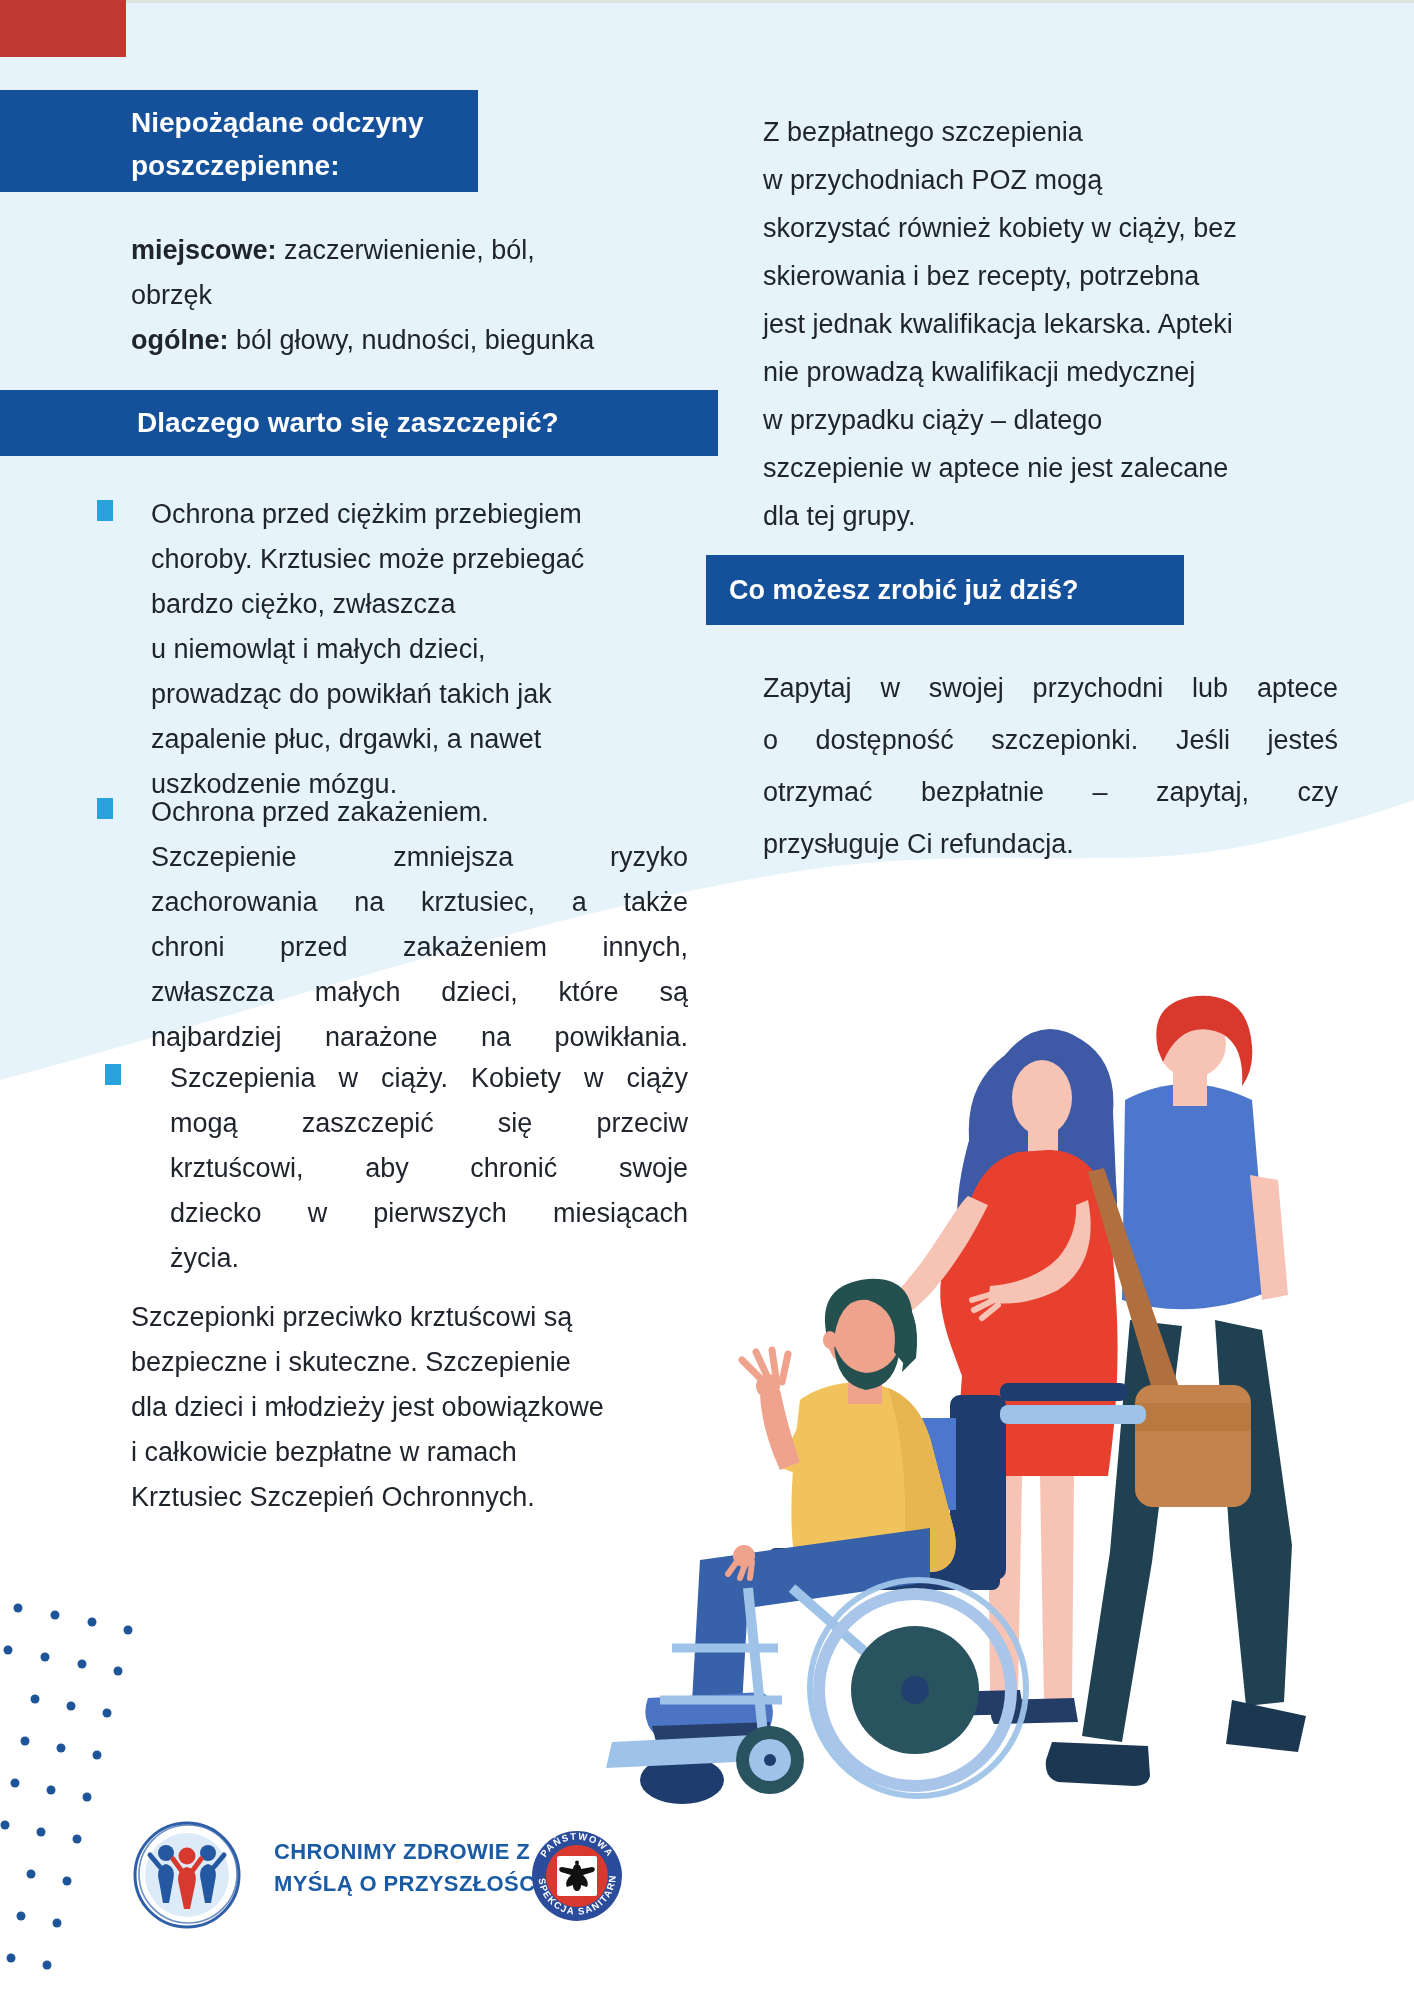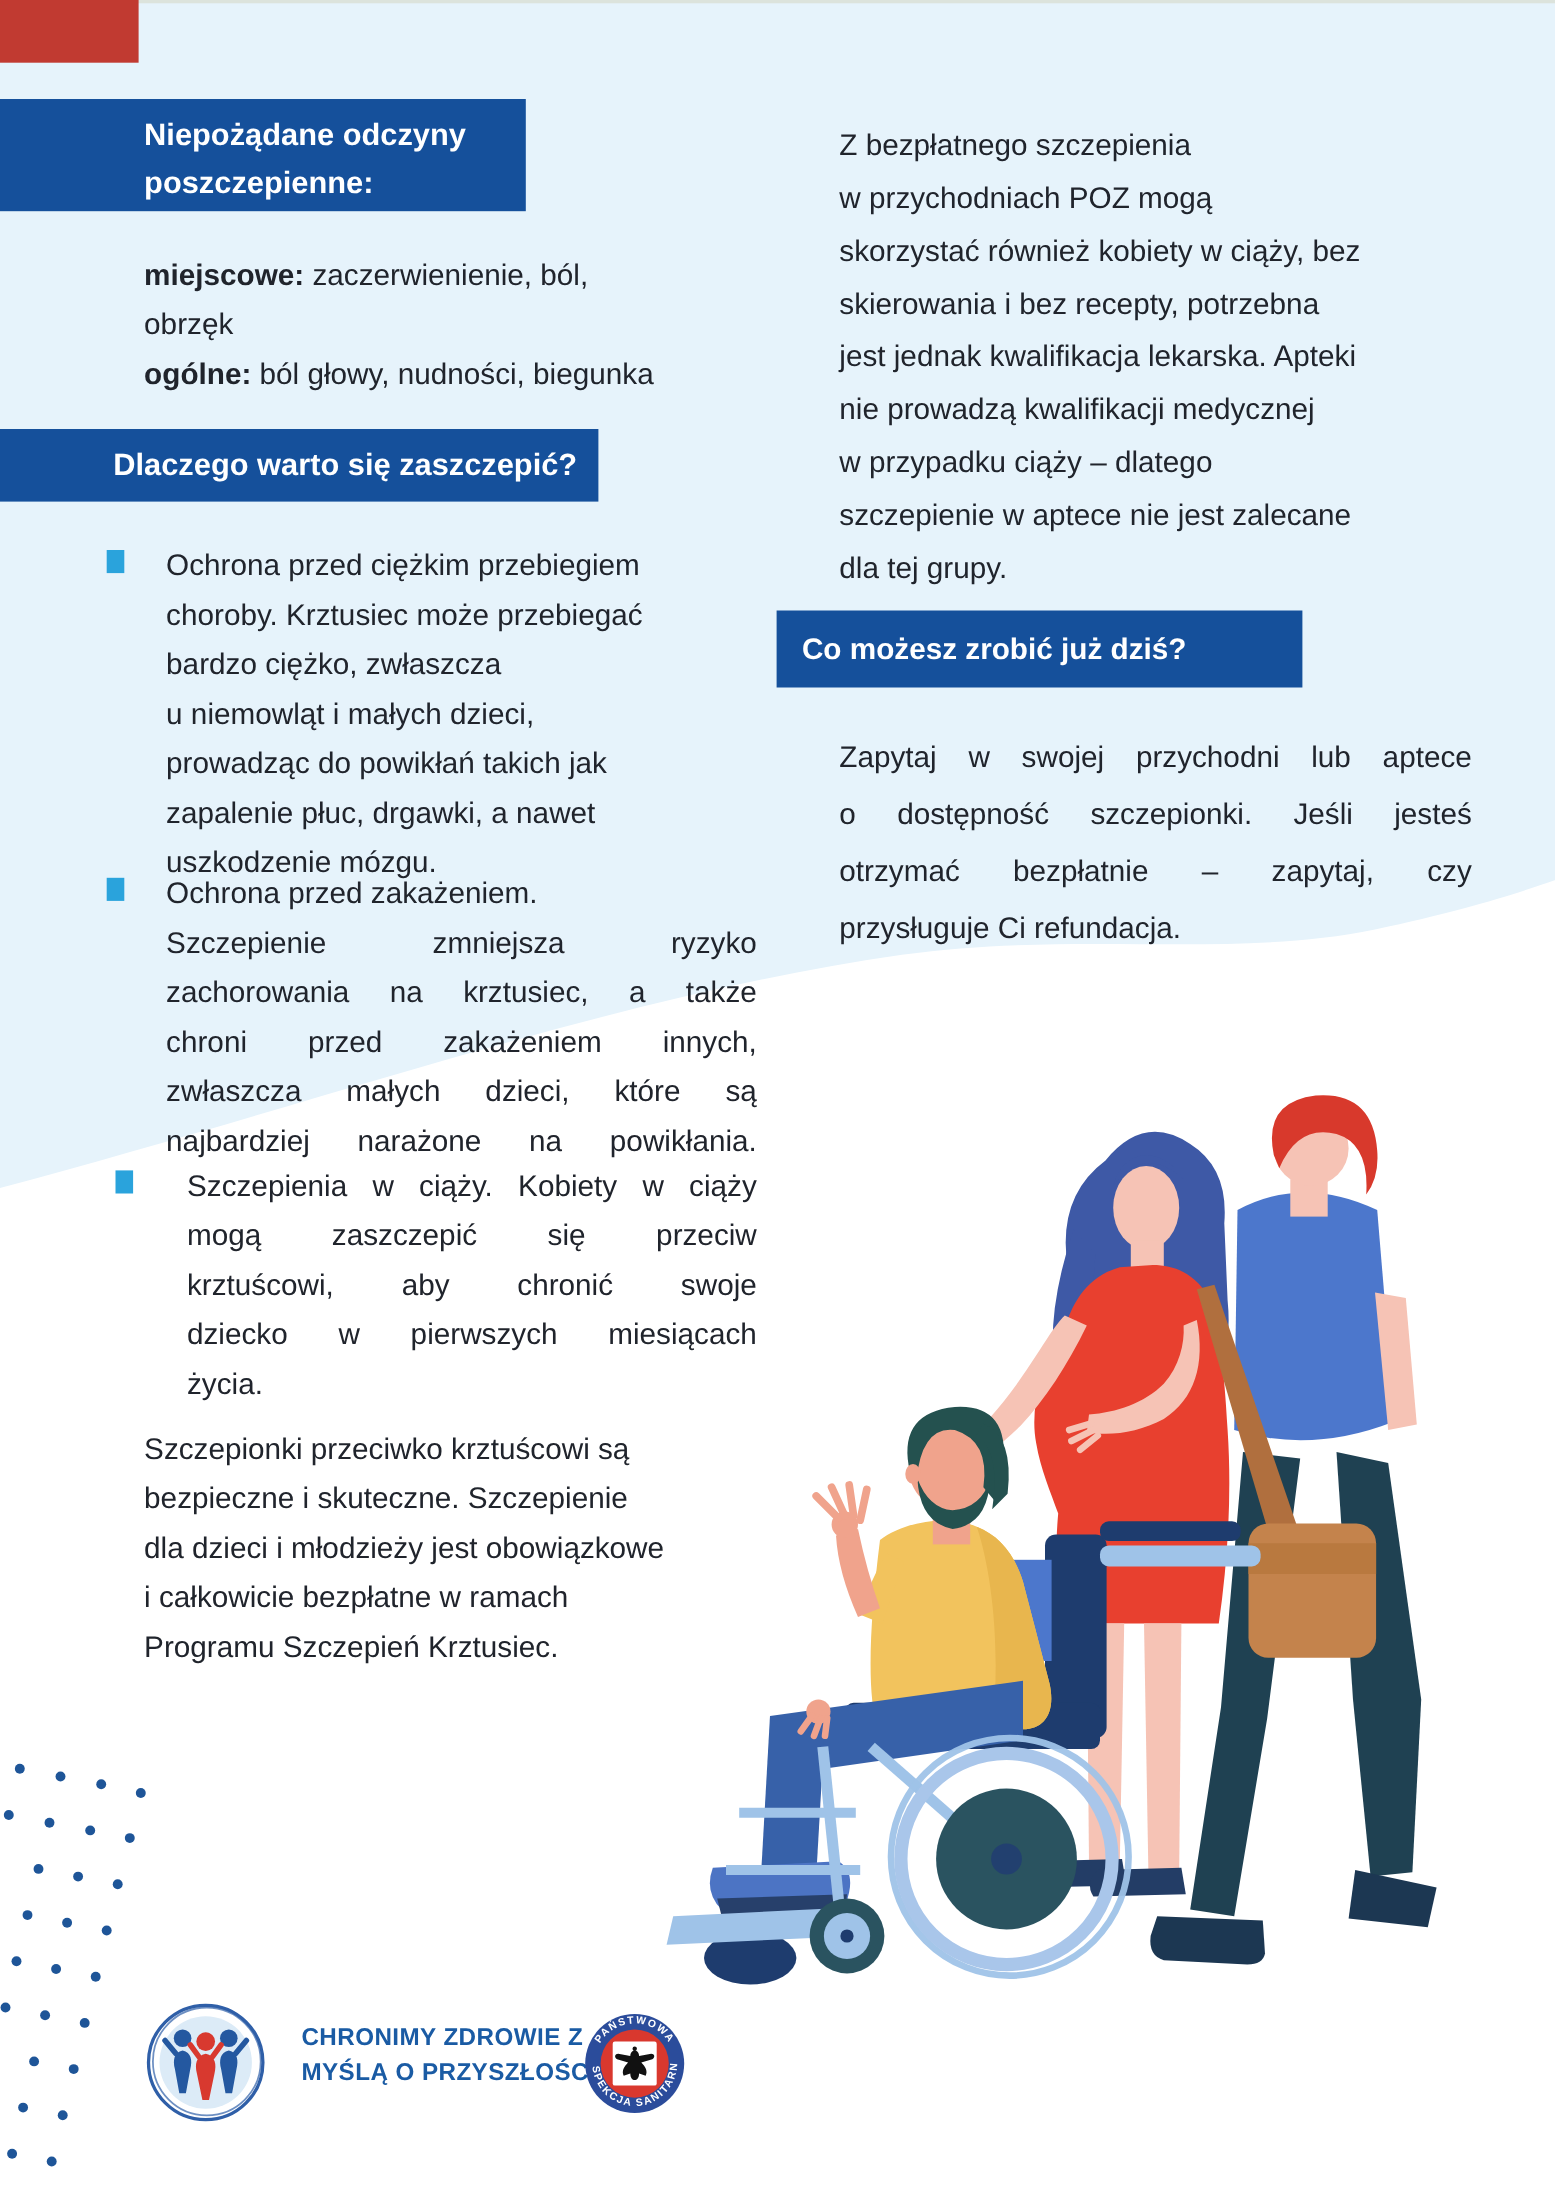--- a/index.html
+++ b/index.html
@@ -11,21 +11,21 @@
     --headerblue:#15509B;
     --bullet:#2AA3DC;
   }
   .topline{position:absolute;left:0;top:0;width:1414px;height:3px;background:#DCE3DC;}
   .redcorner{position:absolute;left:0;top:0;width:126px;height:57px;background:#C13A31;}
   .wave{position:absolute;left:0;top:0;width:1414px;height:2000px;}
   .hbar{position:absolute;background:var(--headerblue);color:#ffffff;font-weight:bold;}
   .hbar .in{padding-left:103px;}
   #bar1{left:0;top:90px;width:478px;height:102px;font-size:28px;line-height:43px;}
   #bar1 .in{padding-top:11px;}
-  #bar2{left:0;top:390px;width:544px;height:66px;font-size:28px;line-height:66px;}
+  #bar2{left:0;top:390px;width:684px;height:66px;font-size:28px;line-height:66px;padding-left:34px;}
   #bar3{left:706px;top:555px;width:478px;height:70px;font-size:27px;line-height:70px;}
   #bar3 .in{padding-left:23px;border-radius:12px;}
   .par{position:absolute;color:var(--ink);font-size:27px;line-height:45px;}
   .par > div{white-space:nowrap;margin-left:28px;}
   .par > div.jl{white-space:normal;text-align:justify;text-align-last:justify;width:100%;}
   .par b{font-weight:800;}
   .rcol{line-height:48px;}
   .rcol2{line-height:52px;}
   .bullet-sq{position:absolute;width:16px;height:21px;background:var(--bullet);}
   .footer-slogan{position:absolute;left:258px;top:1836px;color:#1A5BA4;font-weight:bold;
@@ -90,21 +90,21 @@
       <div class="jl">krztuścowi, aby chronić swoje</div>
       <div class="jl">dziecko w pierwszych miesiącach</div>
       <div>życia.</div>
     </div>
 
   <div class="par" style="left:103px;top:1295px;width:620px;">
       <div>Szczepionki przeciwko krztuścowi są</div>
       <div>bezpieczne i skuteczne. Szczepienie</div>
       <div>dla dzieci i młodzieży jest obowiązkowe</div>
       <div>i całkowicie bezpłatne w ramach</div>
-      <div>Programu Szczepień Krztusiec.</div>
+      <div>Krztusiec Szczepień Ochronnych.</div>
     </div>
 
   <div class="par rcol" style="left:735px;top:108px;width:575px;">
       <div>Z bezpłatnego szczepienia</div>
       <div>w przychodniach POZ mogą</div>
       <div>skorzystać również kobiety w ciąży, bez</div>
       <div>skierowania i bez recepty, potrzebna</div>
       <div>jest jednak kwalifikacja lekarska. Apteki</div>
       <div>nie prowadzą kwalifikacji medycznej</div>
       <div>w przypadku ciąży – dlatego</div>

